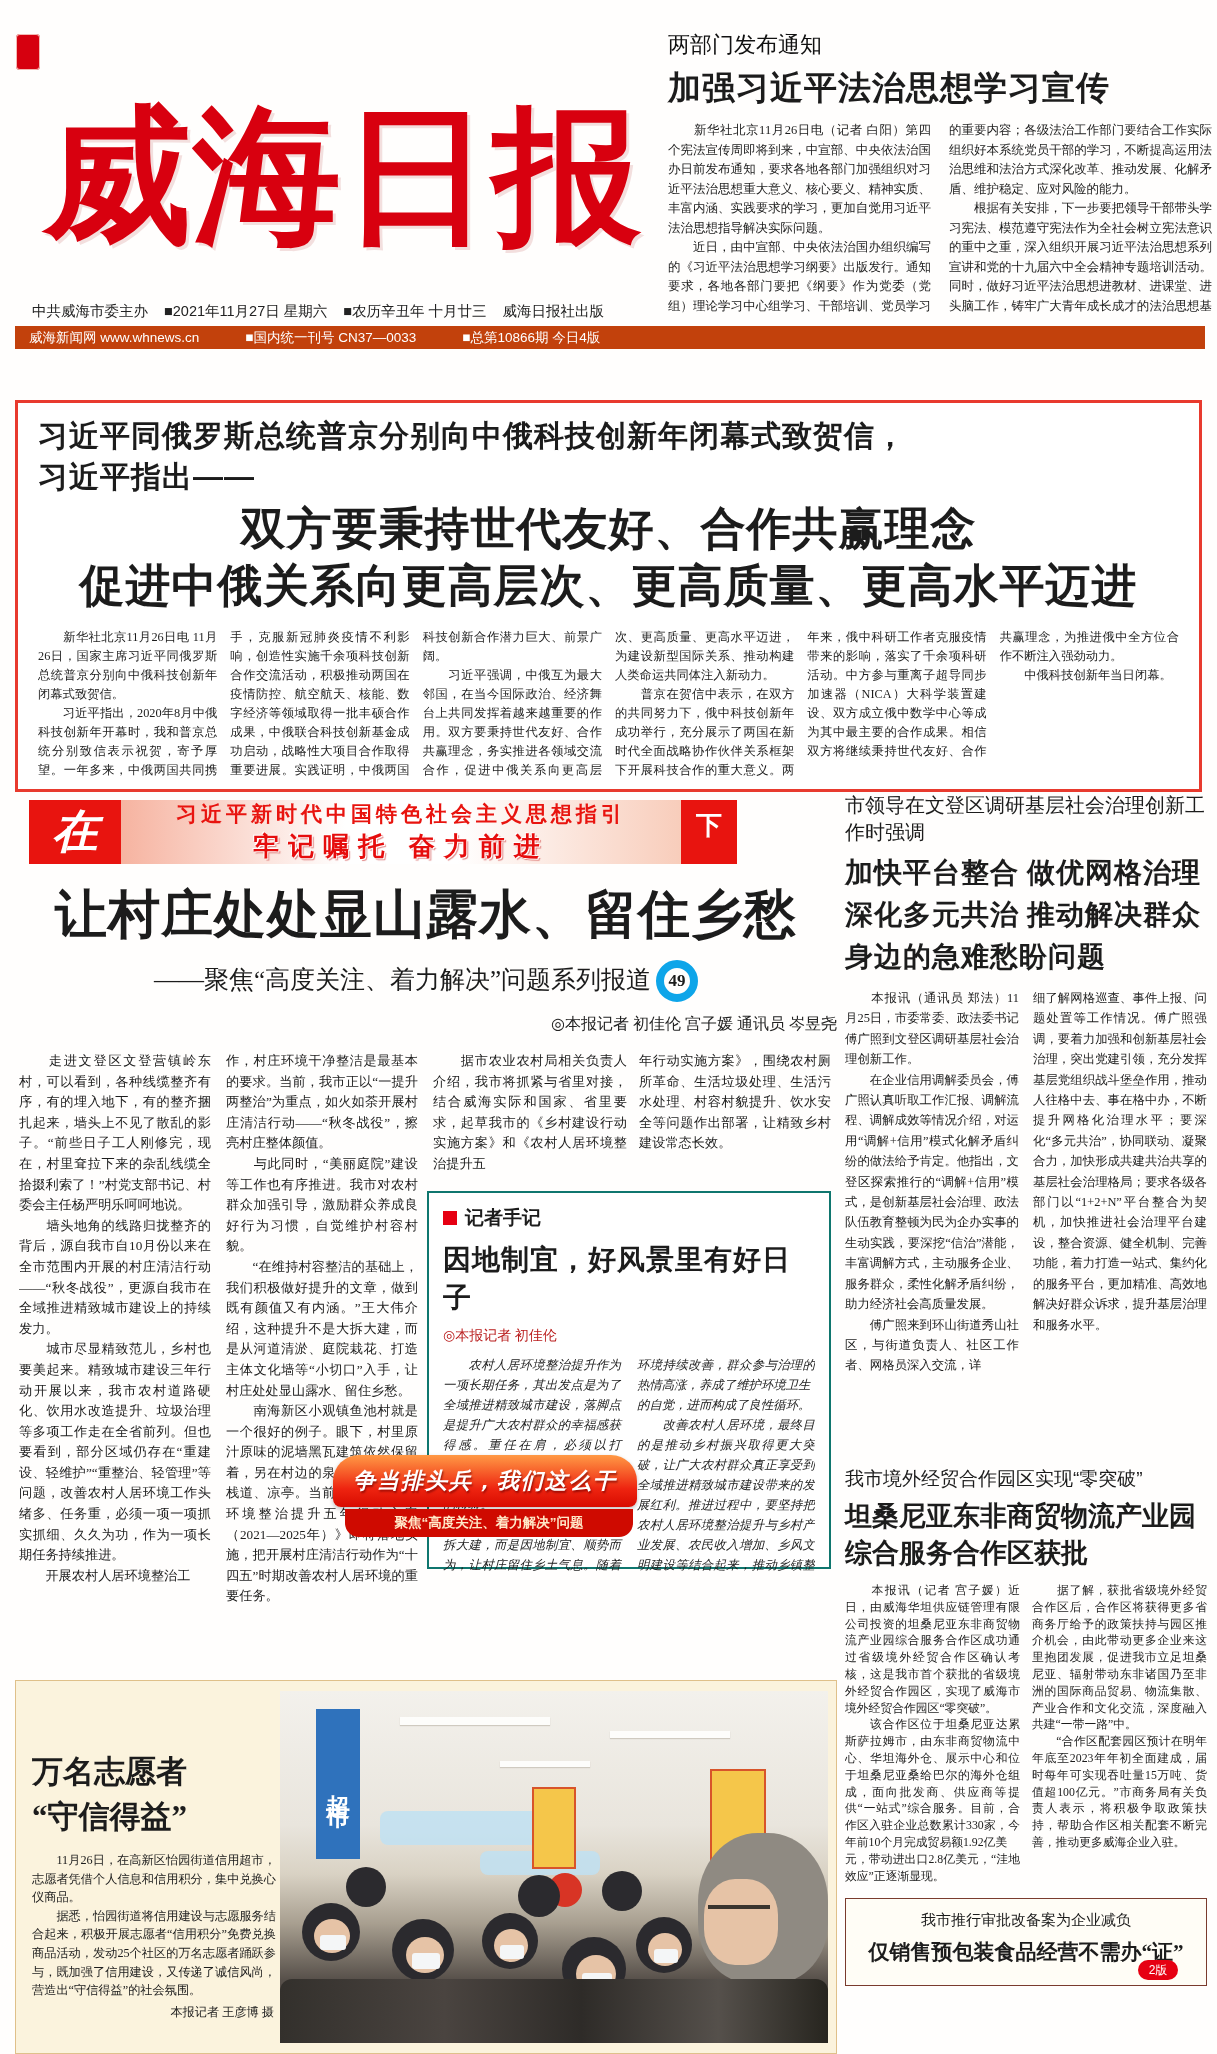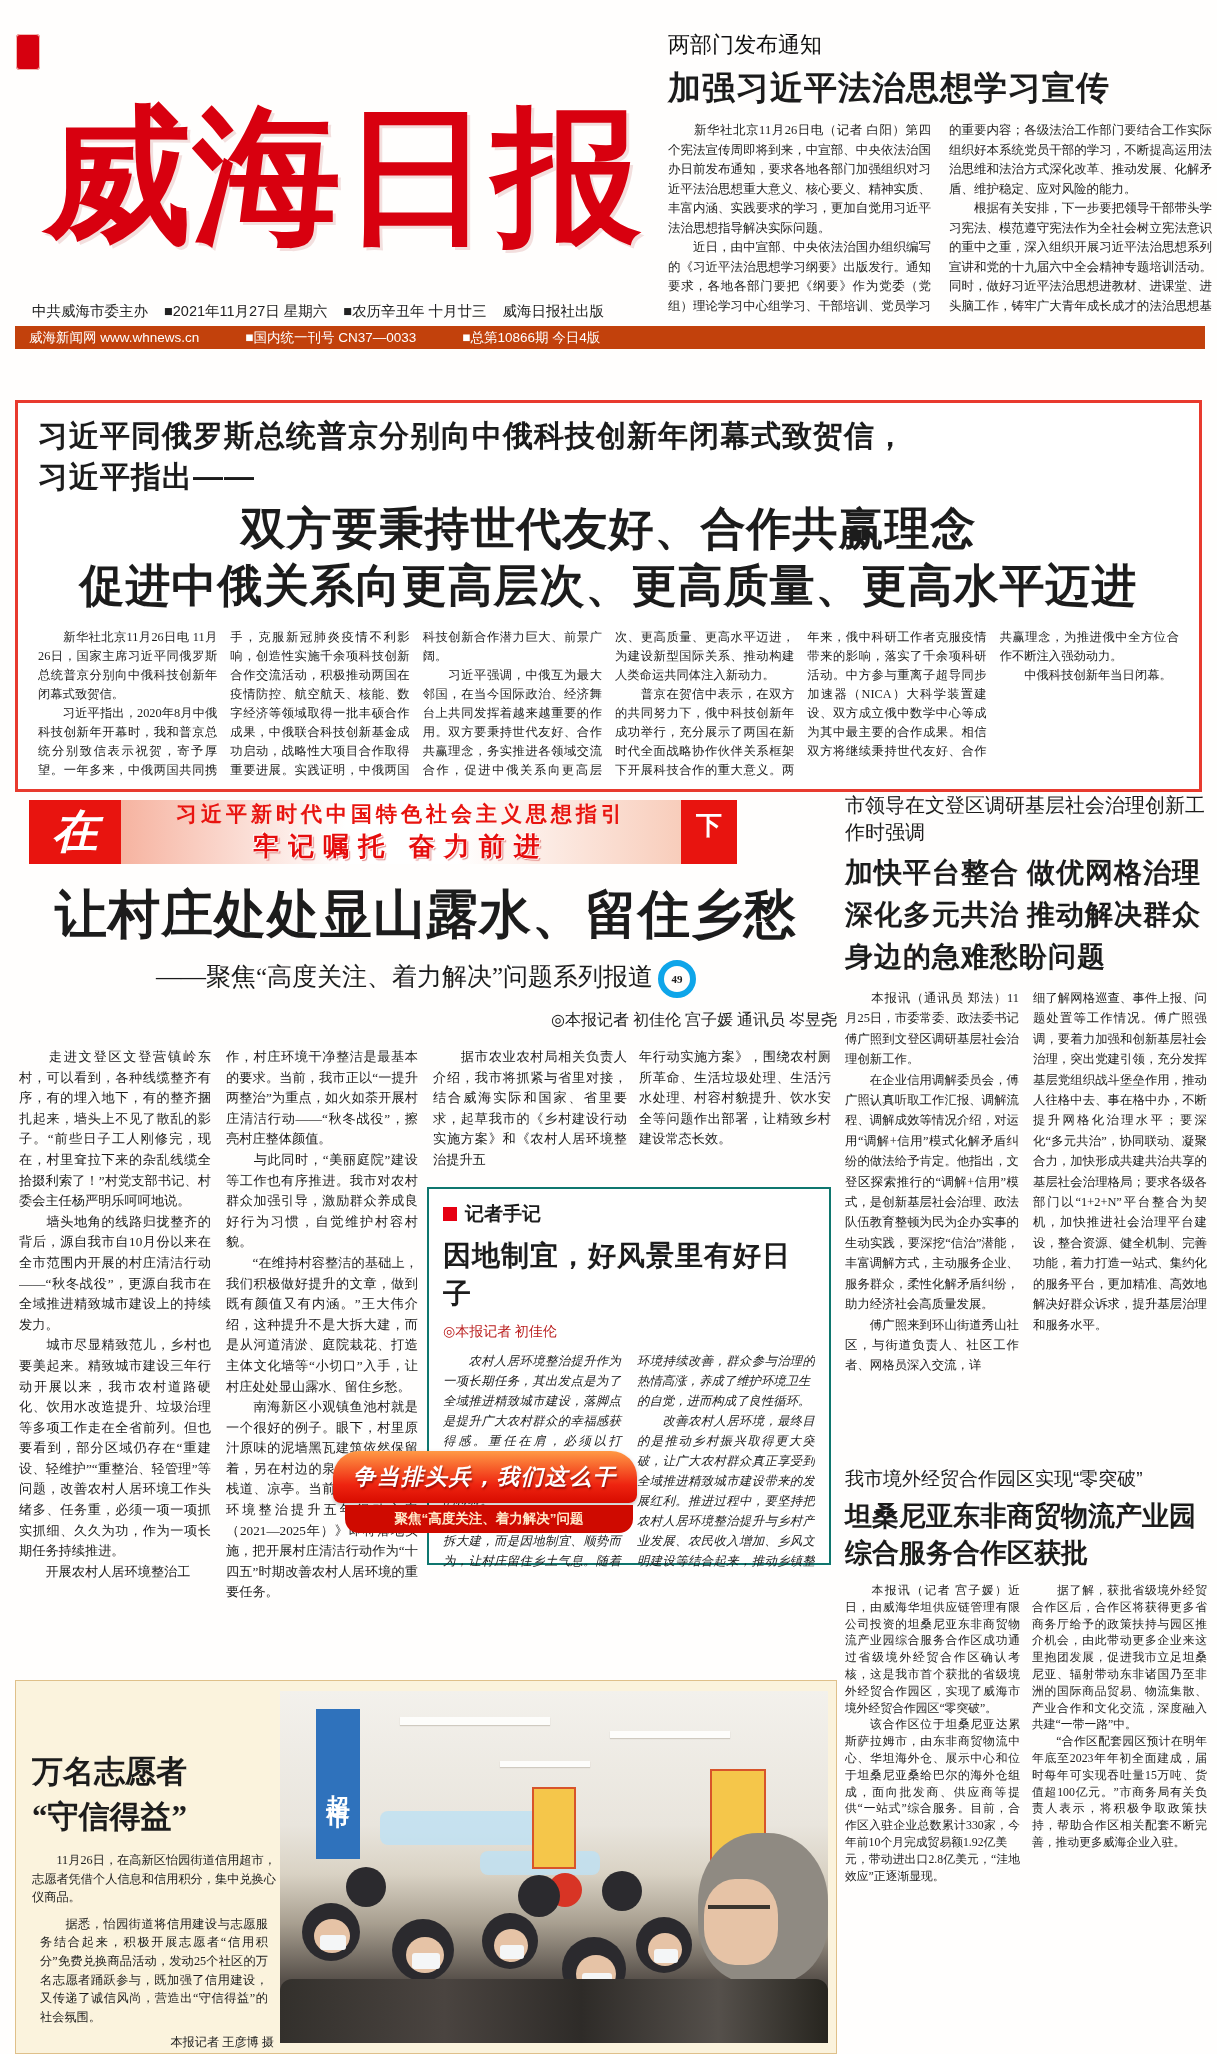--- a/index.html
+++ b/index.html
@@ -44,22 +44,22 @@
                font-size:46px;font-weight:bold;font-style:italic;}
   .banner-mid{flex:1;background:linear-gradient(90deg,#f6b3a0,#ffffff 40%,#ffffff 60%,#f8cdbb);
               display:flex;flex-direction:column;align-items:center;justify-content:center;}
   .banner-line1{color:#e8140f;font-size:21px;font-weight:bold;letter-spacing:4px;}
   .banner-line2{color:#e60d0d;font-size:26px;font-weight:900;letter-spacing:9px;margin-top:1px;
                 text-shadow:1px 1px 0 #fff,-1px -1px 0 #fff,2px 2px 1px rgba(190,0,0,.45);}
   .banner-right{width:56px;background:#e8140f;color:#fff;font-size:26px;font-weight:bold;
                 display:flex;justify-content:center;align-items:flex-start;padding-top:8px;box-sizing:border-box;}
   .village-headline{font-size:52px;font-weight:bold;text-align:center;margin-top:16px;letter-spacing:1px;}
   .village-sub{font-size:25px;text-align:center;margin-top:10px;}
-  .series-circle{display:inline-flex;width:26px;height:26px;border:6px solid #0ea5e9;border-radius:50%;
-                 align-items:center;justify-content:center;font-size:11px;font-weight:bold;vertical-align:2px;margin-left:5px;}
+  .series-circle{display:inline-flex;width:26px;height:26px;border:8px solid #0ea5e9;border-radius:50%;
+                 align-items:center;justify-content:center;font-size:17px;font-weight:bold;vertical-align:2px;margin-left:5px;}
   .village-byline{font-size:16px;text-align:right;margin-top:12px;color:#222;}
   .village-body{position:relative;margin-top:16px;height:618px;}
   .vcol{position:absolute;top:0;font-size:13.2px;line-height:20.6px;overflow:hidden;}
   .vc1{left:4px;width:192px;height:618px;}
   .vc2{left:211px;width:192px;height:618px;}
   .vc3{left:418px;width:194px;height:128px;}
   .vc4{left:624px;width:192px;height:128px;}
 
   .note-box{position:absolute;left:412px;top:140px;width:404px;height:378px;border:2px solid #0f766e;
             box-sizing:border-box;padding:12px 14px;background:#fff;}
@@ -234,31 +234,36 @@
       <span>综合服务合作区获批</span>
     </div>
     <div class="t-body">
       <p>　　本报讯（记者 宫子媛）近日，由威海华坦供应链管理有限公司投资的坦桑尼亚东非商贸物流产业园综合服务合作区成功通过省级境外经贸合作区确认考核，这是我市首个获批的省级境外经贸合作园区，实现了威海市境外经贸合作园区“零突破”。
 　　该合作区位于坦桑尼亚达累斯萨拉姆市，由东非商贸物流中心、华坦海外仓、展示中心和位于坦桑尼亚桑给巴尔的海外仓组成，面向批发商、供应商等提供“一站式”综合服务。目前，合作区入驻企业总数累计330家，今年前10个月完成贸易额1.92亿美</p>
       <p>元，带动进出口2.8亿美元，“洼地效应”正逐渐显现。
 　　据了解，获批省级境外经贸合作区后，合作区将获得更多省商务厅给予的政策扶持与园区推介机会，由此带动更多企业来这里抱团发展，促进我市立足坦桑尼亚、辐射带动东非诸国乃至非洲的国际商品贸易、物流集散、产业合作和文化交流，深度融入共建“一带一路”中。
 　　“合作区配套园区预计在明年年底至2023年年初全面建成，届时每年可实现吞吐量15万吨、货值超100亿元。”市商务局有关负责人表示，将积极争取政策扶持，帮助合作区相关配套不断完善，推动更多威海企业入驻。</p>
     </div>
 
+    <div class="filing-box">
+      <div class="filing-kicker sans">我市推行审批改备案为企业减负</div>
+      <div class="filing-headline">仅销售预包装食品经营不需办“证”</div>
+      <div class="page-pill sans">2版</div>
+    </div>
   </div>
 
   <div class="abs vol-box">
     <div class="v-left">
       <div class="v-title">
         <span>万名志愿者</span><br>
         <span>“守信得益”</span>
       </div>
       <div class="v-text">
         <p class="just" style="margin:0">　　11月26日，在高新区怡园街道信用超市，志愿者凭借个人信息和信用积分，集中兑换心仪商品。</p>
-        <p class="just" style="margin:8px">　　据悉，怡园街道将信用建设与志愿服务结合起来，积极开展志愿者“信用积分”免费兑换商品活动，发动25个社区的万名志愿者踊跃参与，既加强了信用建设，又传递了诚信风尚，营造出“守信得益”的社会氛围。</p>
+        <p class="just" style="margin:0">　　据悉，怡园街道将信用建设与志愿服务结合起来，积极开展志愿者“信用积分”免费兑换商品活动，发动25个社区的万名志愿者踊跃参与，既加强了信用建设，又传递了诚信风尚，营造出“守信得益”的社会氛围。</p>
       </div>
       <div class="v-credit">本报记者 王彦博 摄</div>
     </div>
 
     <div class="photo">
 
       <div class="ceil-bar" style="left:120px;top:26px;width:150px;height:8px;"></div>
       <div class="ceil-bar" style="left:330px;top:40px;width:120px;height:7px;"></div>
       <div class="ceil-bar" style="left:220px;top:70px;width:90px;height:6px;"></div>
 

